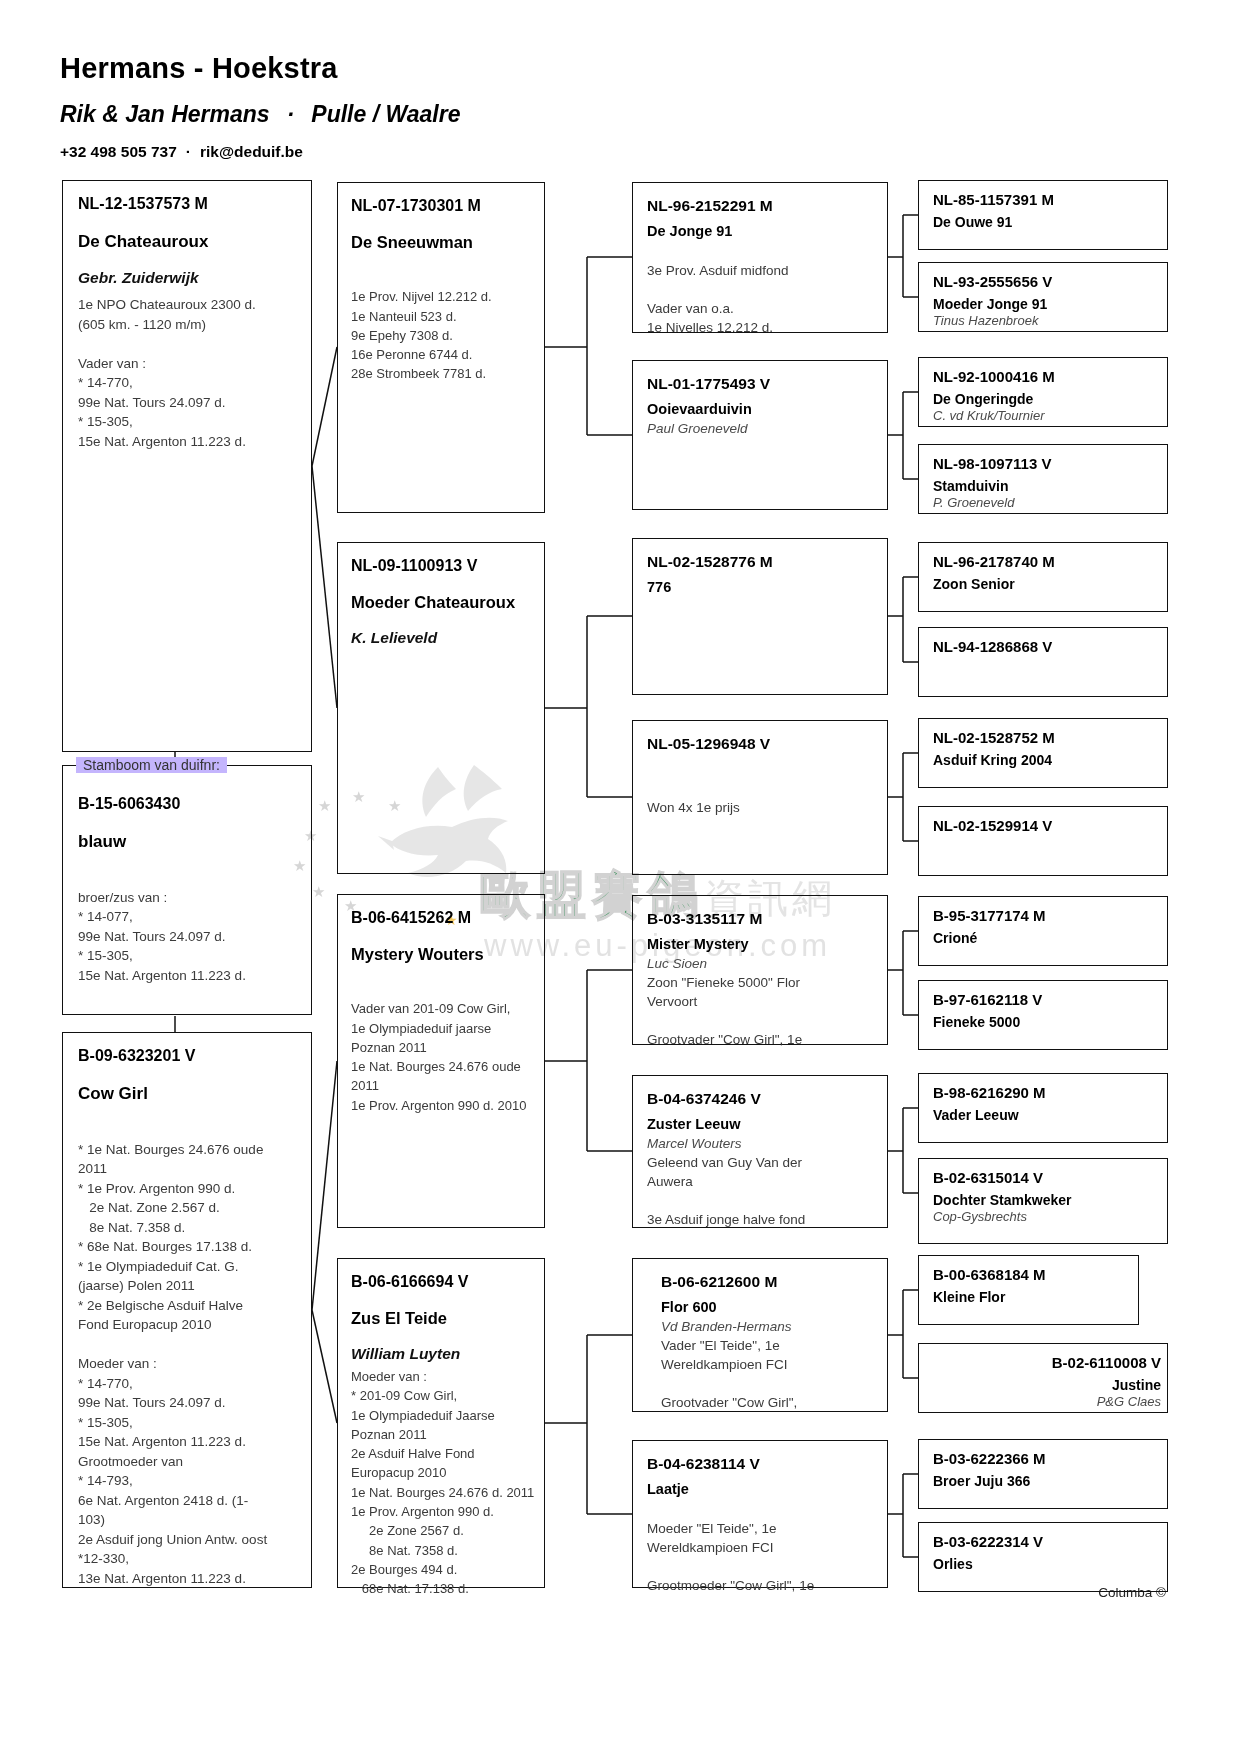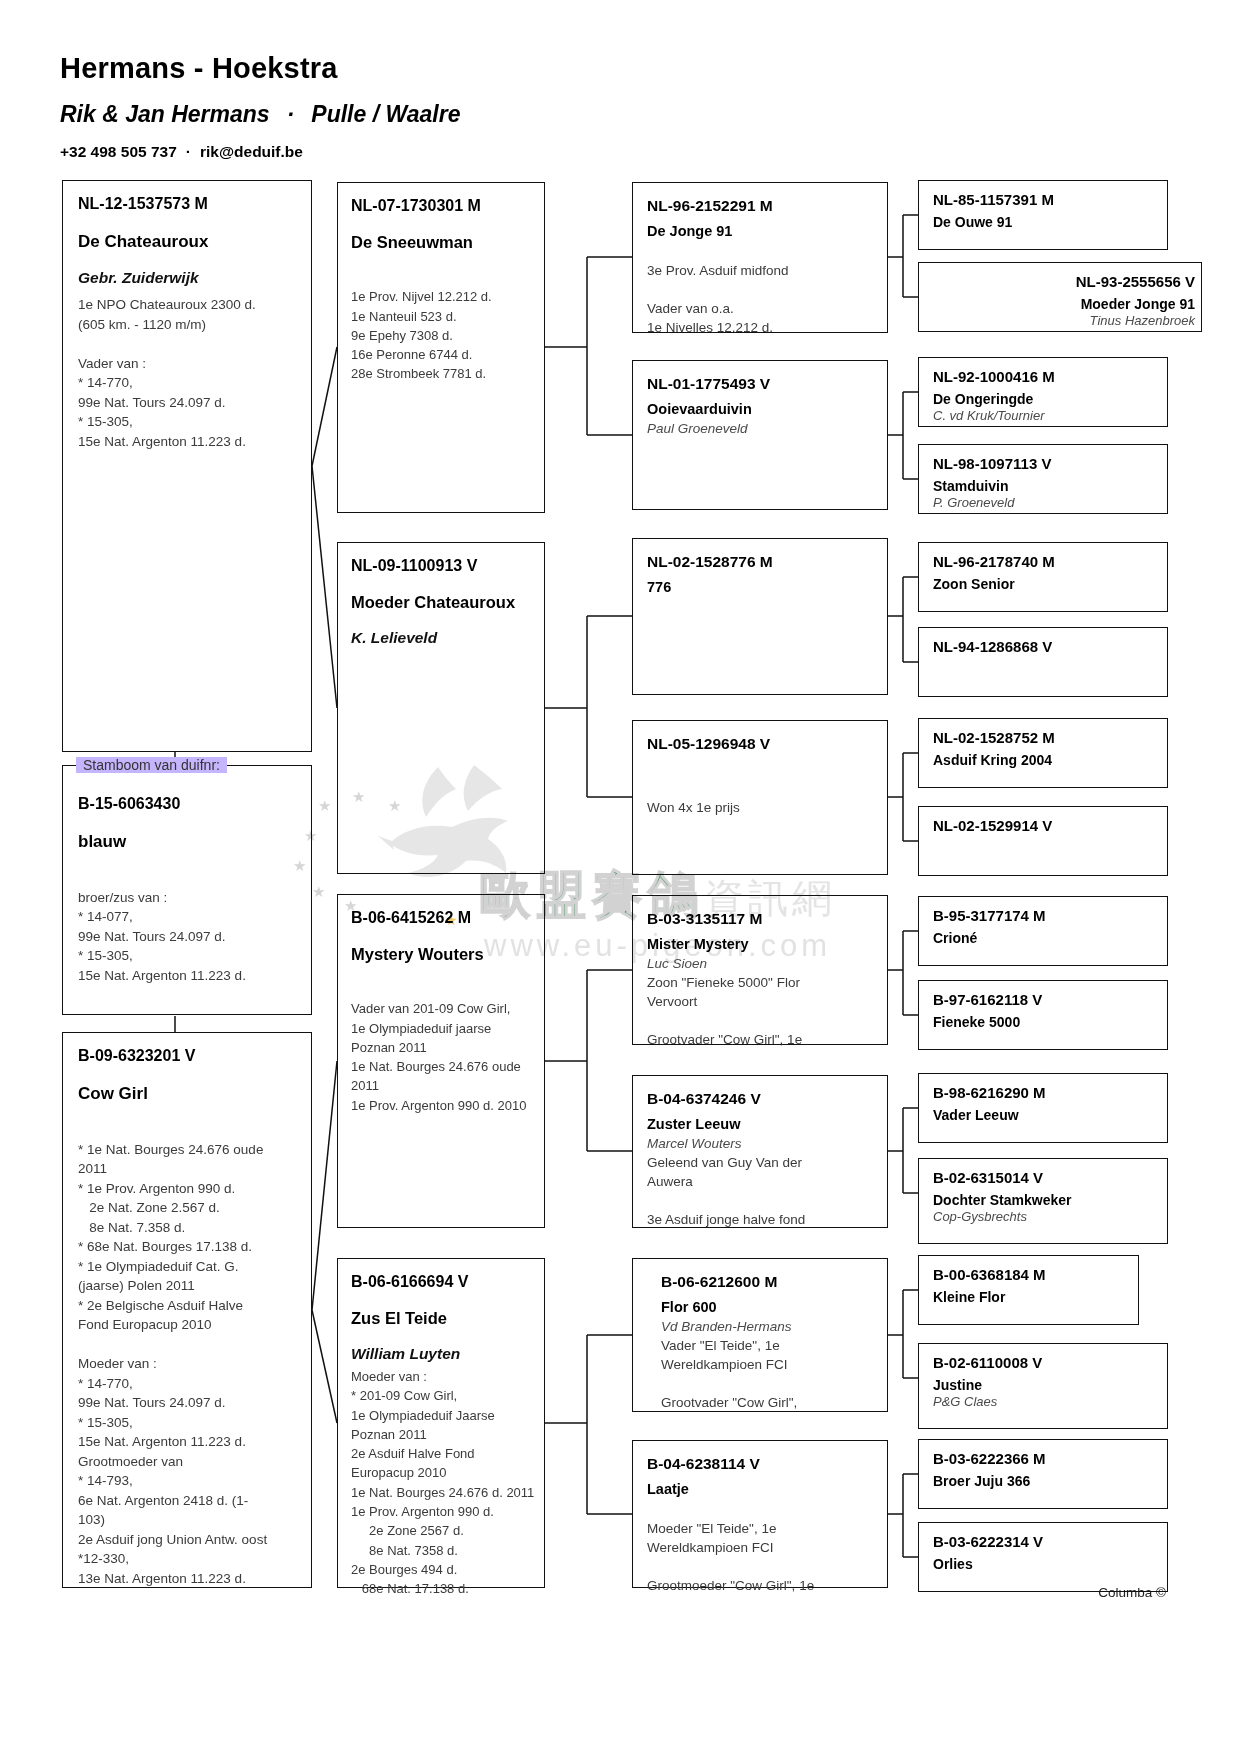--- a/index.html
+++ b/index.html
@@ -305,21 +305,21 @@
         <div class="line"></div>
         <div class="line">Moeder "El Teide", 1e</div>
         <div class="line">Wereldkampioen FCI</div>
         <div class="line"></div>
         <div class="line">Grootmoeder "Cow Girl", 1e</div>
       </div>
       <div class="pbox c4" style="left: 918px; top: 180px; width: 250px; height: 70px;">
         <div class="ring">NL-85-1157391 M</div>
         <div class="pname">De Ouwe 91</div>
       </div>
-      <div class="pbox c4" style="left: 918px; top: 262px; width: 284px; height: 70px; text-align: right;">
+      <div class="pbox c4" style="left: 918px; top: 262px; width: 250px; height: 70px;">
         <div class="ring">NL-93-2555656 V</div>
         <div class="pname">Moeder Jonge 91</div>
         <div class="fancier plain">Tinus Hazenbroek</div>
       </div>
       <div class="pbox c4" style="left: 918px; top: 357px; width: 250px; height: 70px;">
         <div class="ring">NL-92-1000416 M</div>
         <div class="pname">De Ongeringde</div>
         <div class="fancier plain">C. vd Kruk/Tournier</div>
       </div>
       <div class="pbox c4" style="left: 918px; top: 444px; width: 250px; height: 70px;">
@@ -355,21 +355,21 @@
       </div>
       <div class="pbox c4" style="left: 918px; top: 1158px; width: 250px; height: 86px;">
         <div class="ring">B-02-6315014 V</div>
         <div class="pname">Dochter Stamkweker</div>
         <div class="fancier plain">Cop-Gysbrechts</div>
       </div>
       <div class="pbox c4" style="left: 918px; top: 1255px; width: 221px; height: 70px;">
         <div class="ring">B-00-6368184 M</div>
         <div class="pname">Kleine Flor</div>
       </div>
-      <div class="pbox c4" style="left: 918px; top: 1343px; width: 250px; height: 86px;">
+      <div class="pbox c4" style="left: 918px; top: 1343px; width: 250px; height: 70px; text-align: right;">
         <div class="ring">B-02-6110008 V</div>
         <div class="pname">Justine</div>
         <div class="fancier plain">P&amp;G Claes</div>
       </div>
       <div class="pbox c4" style="left: 918px; top: 1439px; width: 250px; height: 70px;">
         <div class="ring">B-03-6222366 M</div>
         <div class="pname">Broer Juju 366</div>
       </div>
       <div class="pbox c4" style="left: 918px; top: 1522px; width: 250px; height: 70px;">
         <div class="ring">B-03-6222314 V</div>

